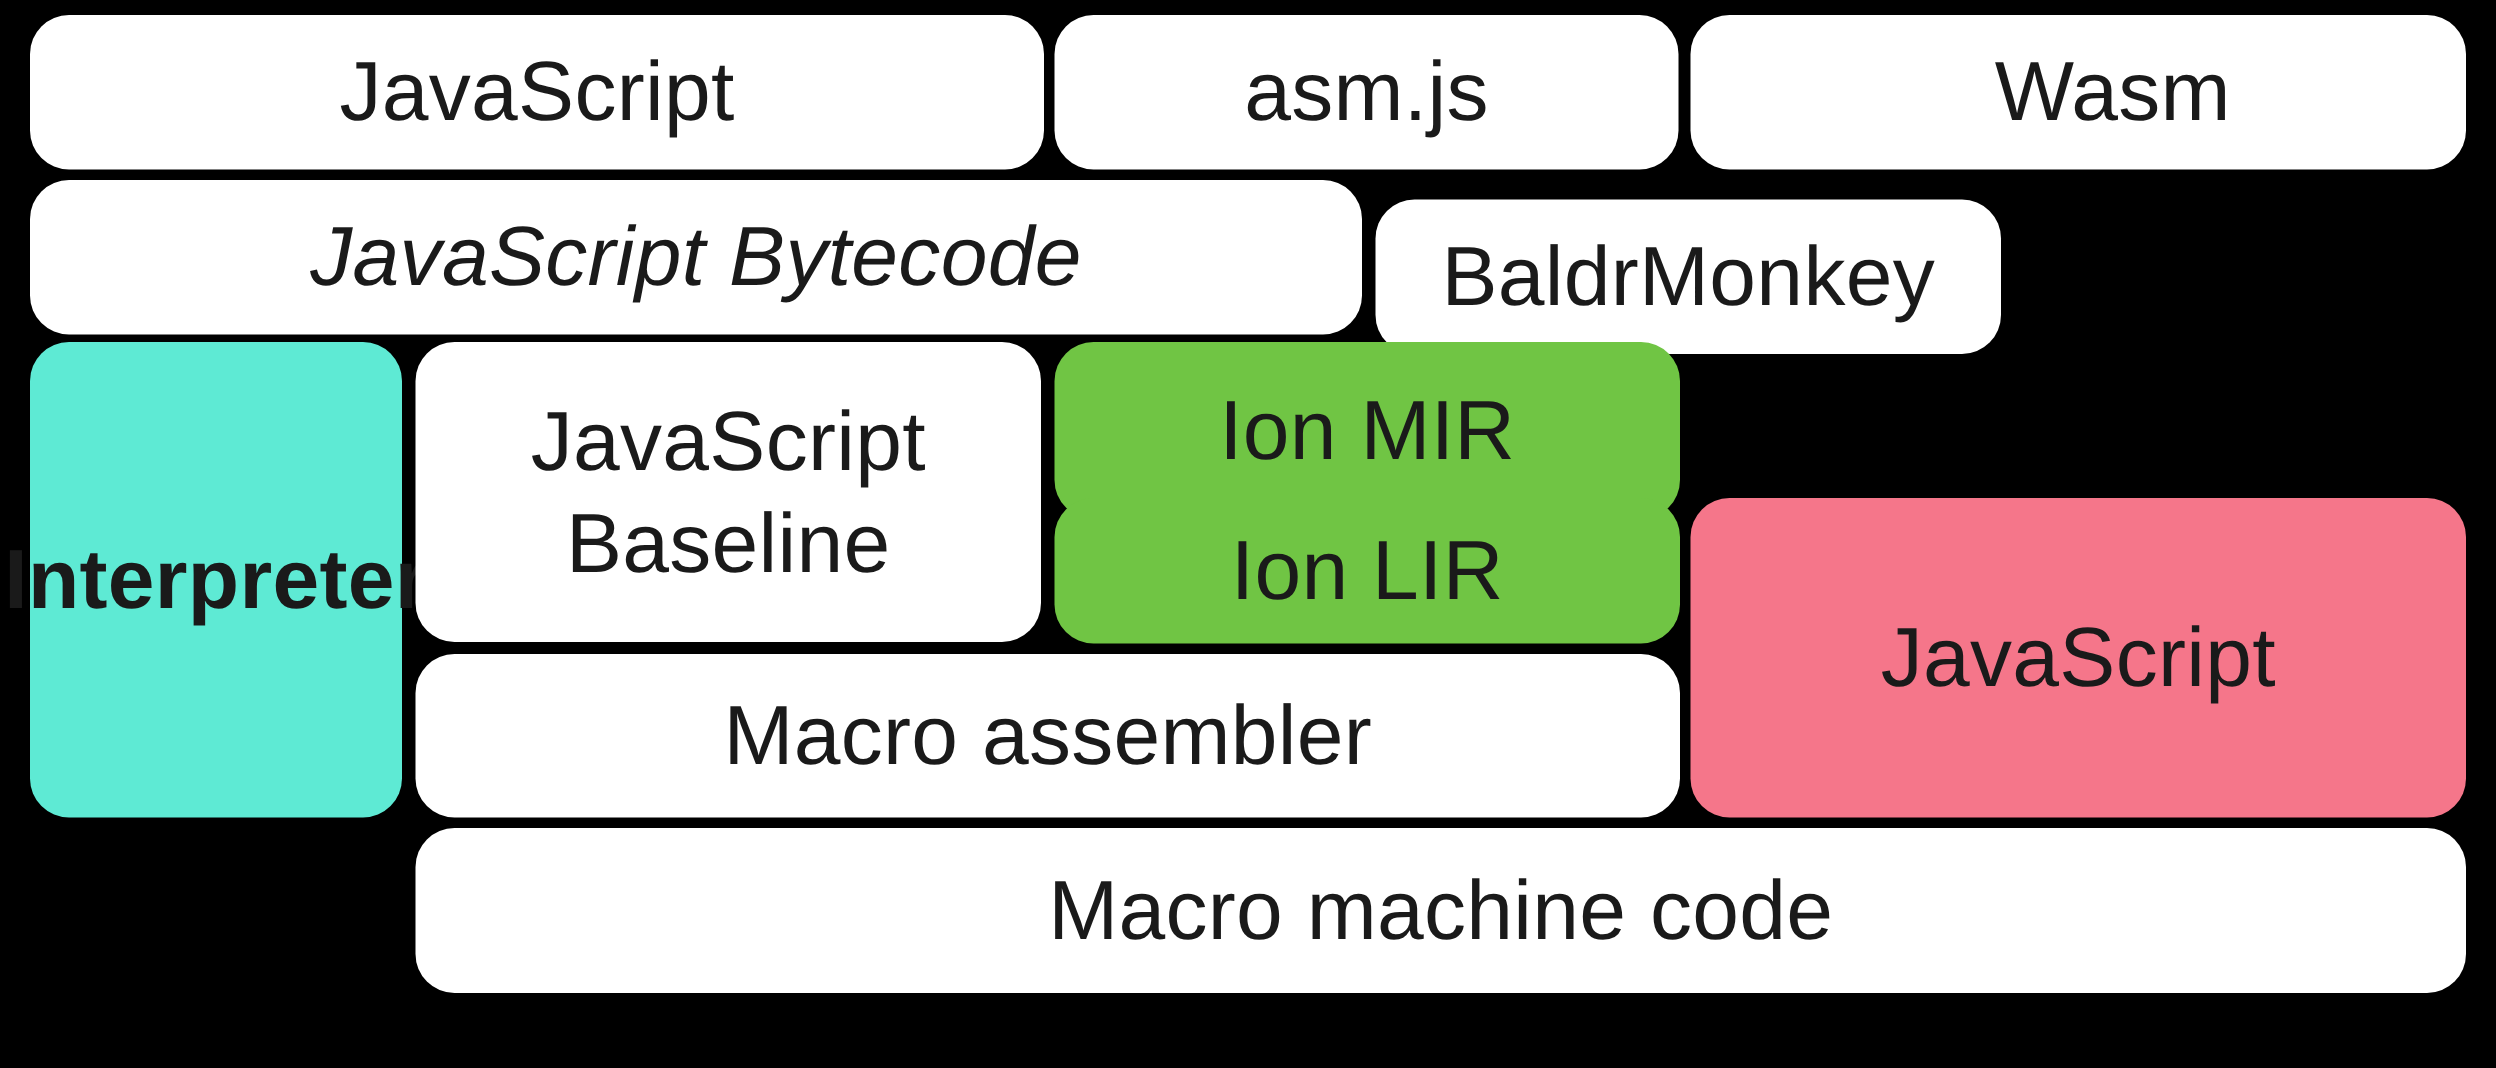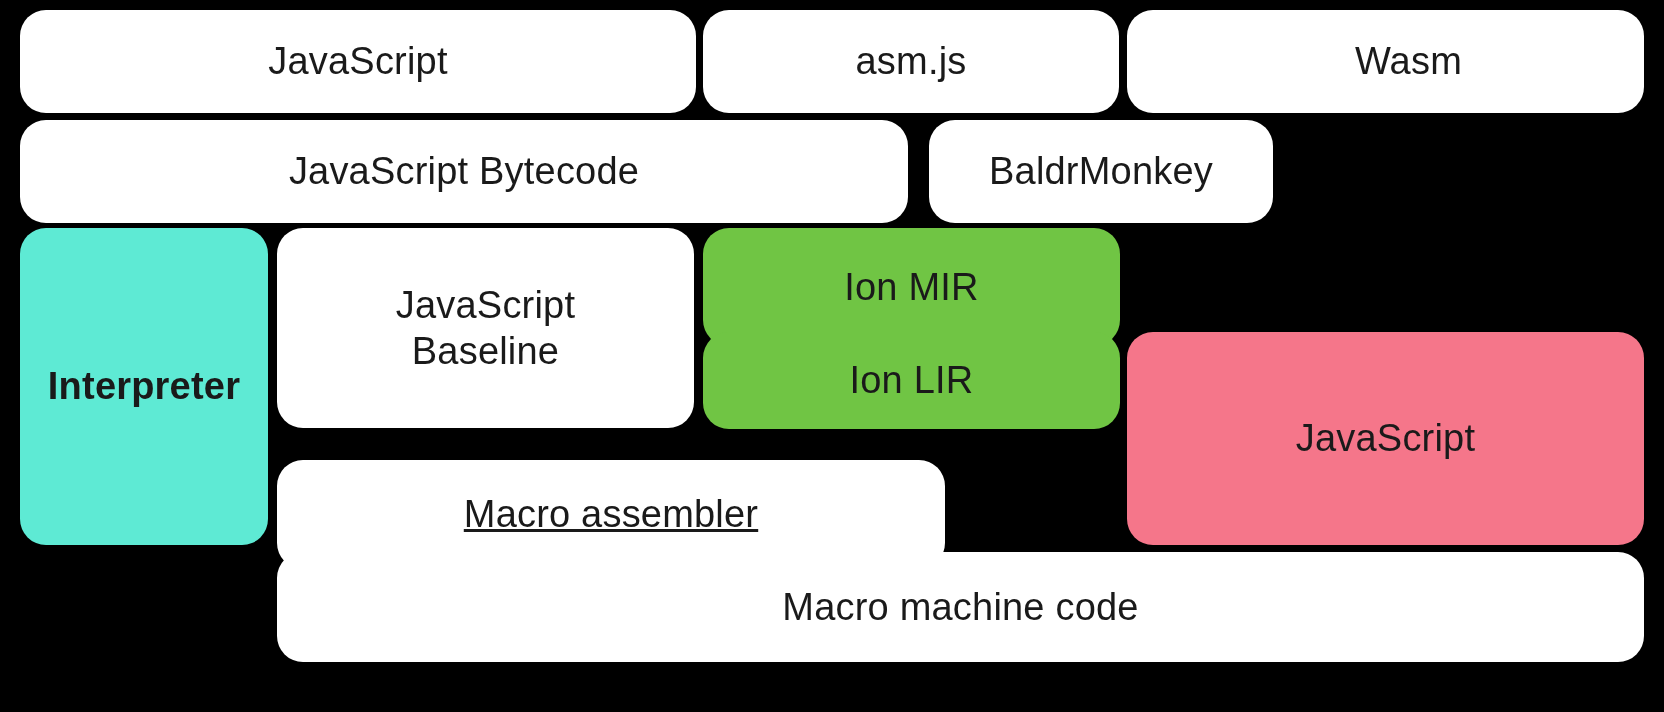--- a/index.html
+++ b/index.html
@@ -21,21 +21,21 @@
   }
   .box {
     position: absolute;
     box-sizing: border-box;
     display: flex;
     align-items: center;
     justify-content: center;
     text-align: center;
     border-radius: 26px;
     color: #1a1a1a;
-    font-size: 38px;
+    font-size: 56px;
     line-height: 1.16;
     letter-spacing: 0.2px;
     white-space: pre-line;
     user-select: none;
   }
   .box.white   { background: #ffffff; }
   .box.grey    { background: #5eead4; font-weight: bold; }
   .box.green   { background: #6cc council; }
   .box.green   { background: #70c544; }
   .box.pink    { background: #f5768a; }
@@ -46,32 +46,32 @@
 <body>
 
 <div id="stage">
 
   <div class="box white" style="left:20px; top:10px; width:676px; height:103px;">JavaScript</div>
 
   <div class="box white" style="left:703px; top:10px; width:416px; height:103px;">asm.js</div>
 
   <div class="box white" style="left:1127px; top:10px; width:517px; height:103px;padding-left:46px;">Wasm</div>
 
-  <div class="box white" style="left:20px; top:120px; width:888px; height:103px;">JavaScript Bytecode</div>
+  <div class="box white" style="left:20px; top:120px; width:888px; height:103px;font-style:italic;">JavaScript Bytecode</div>
 
-  <div class="box white" style="left:917px; top:120px; width:344px; height:103px;margin-left:12px;">BaldrMonkey</div>
+  <div class="box white" style="left:917px; top:133px; width:417px; height:103px;">BaldrMonkey</div>
 
   <div class="box grey" style="left:20px; top:228px; width:248px; height:317px;">Interpreter</div>
 
   <div class="box white two-line" style="left:277px; top:228px; width:417px; height:200px;">JavaScript
 Baseline</div>
 
   <div class="box green" style="left:703px; top:228px; width:417px; height:118px;">Ion MIR</div>
 
   <div class="box green" style="left:703px; top:332px; width:417px; height:97px;">Ion LIR</div>
 
   <div class="box pink" style="left:1127px; top:332px; width:517px; height:213px;">JavaScript</div>
 
-  <div class="box white" style="left:277px; top:460px; width:668px; height:109px;text-decoration:underline;">Macro assembler</div>
+  <div class="box white" style="left:277px; top:436px; width:843px; height:109px;">Macro assembler</div>
 
   <div class="box white" style="left:277px; top:552px; width:1367px; height:110px;">Macro machine code</div>
 
 </div>
 
 </body></html>

